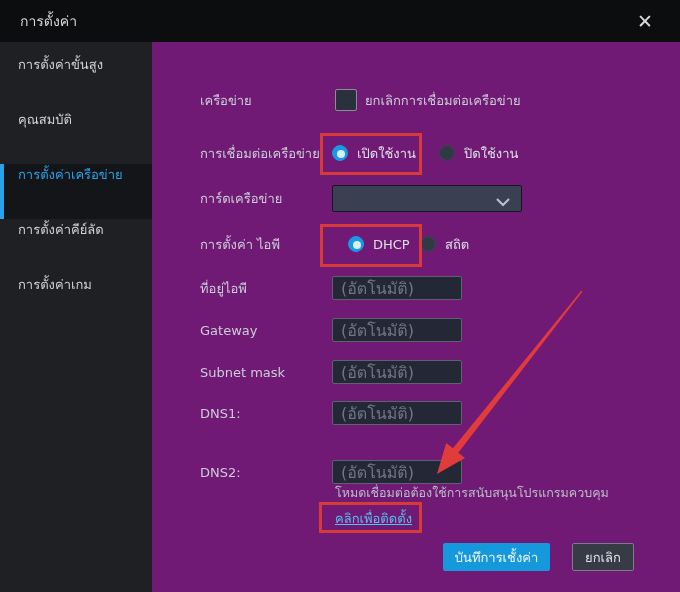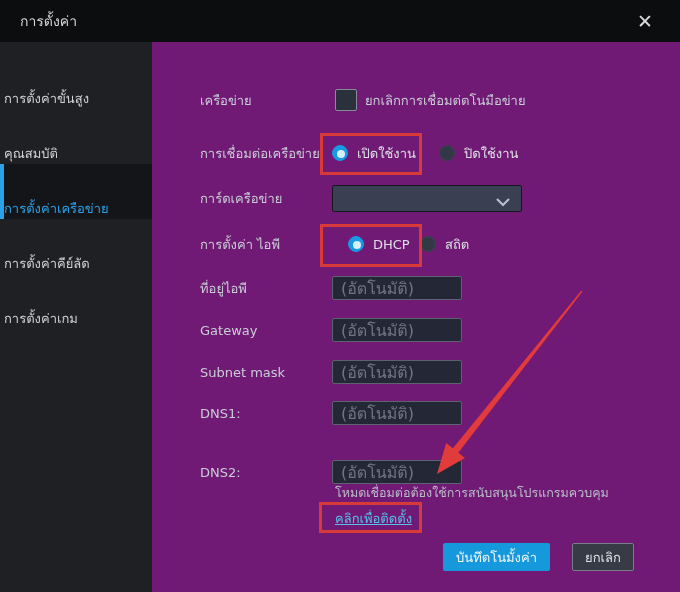--- a/index.html
+++ b/index.html
@@ -11,22 +11,22 @@
   .titlebar { position:absolute; left:0; top:0; width:680px; height:42px;
     background:#0c0d0f; display:flex; align-items:center; }
   .titlebar .title { color:#d6d8db; font-size:14px; padding-left:20px; }
   .close-btn { position:absolute; right:18px; top:0; height:42px; width:34px;
     display:flex; align-items:center; justify-content:center;
     color:#d8dadd; font-size:19px; cursor:pointer; }
 
   
   .sidebar { position:absolute; left:0; top:42px; width:152px; height:550px;
     background:#1f2023; padding-top:12px; }
-  .side-item { height:55px; display:flex; align-items:flex-end;
-    border-left:4px solid transparent;
+  .side-item { height:55px; display:flex; align-items:flex-start;
+    padding-left:14px; border-left:4px solid transparent;
     color:#cfd2d6; font-size:13px; cursor:pointer; }
   .side-item.selected { background:#141518; border-left-color:#2ba1e8; color:#2ba1e8; }
 
   
   .content { position:absolute; left:152px; top:42px; width:528px; height:550px;
     background:#701a75; }
   .row { position:absolute; left:48px; height:28px; width:470px;
     display:flex; align-items:center; }
   .row .lbl { display:inline-block; width:132px; color:#c9cdd5; font-size:13px; }
 
@@ -103,21 +103,21 @@
     <div class="side-item">
         <span>การตั้งค่าเกม</span>
       </div>
   </div>
 
   <div class="content">
 
     <div class="row" style="top:44px;">
       <span class="lbl">เครือข่าย</span>
       <span class="checkbox"></span>
-      <span class="cb-label">ยกเลิกการเชื่อมต่ตโนมือข่าย</span>
+      <span class="cb-label">ยกเลิกการเชื่อมต่อเครือข่าย</span>
     </div>
 
     <div class="row" style="top:97px;">
       <span class="lbl">การเชื่อมต่อเครือข่าย</span>
       <span class="radio-group" style="left:132px;">
         <span class="radio on"></span>
         <span class="radio-label">เปิดใช้งาน</span>
       </span>
       <span class="radio-group" style="left:239px;">
         <span class="radio"></span>
@@ -170,21 +170,21 @@
     </div>
 
     <div class="row" style="top:416px;">
       <span class="lbl">DNS2:</span>
       <input class="tinput" placeholder="(อัตโนมัติ)" style="">
     </div>
 
     <div class="hint">โหมดเชื่อมต่อต้องใช้การสนับสนุนโปรแกรมควบคุม</div>
     <a class="install-link">คลิกเพื่อติดตั้ง</a>
 
-    <div class="btn btn-save">บันทึตโนมั้งค่า</div>
+    <div class="btn btn-save">บันทึการเชั้งค่า</div>
     <div class="btn btn-cancel">ยกเลิก</div>
 
     <div class="hl-box hl-conn"></div>
     <div class="hl-box hl-ip"></div>
     <div class="hl-box hl-link"></div>
 
     <svg class="arrow-svg" viewBox="0 0 528 550">
       <polygon points="429.4,248.5 300.9,406.3 294.2,401.1 285,432 313,416 306.3,410.7 430.5,249.5" fill="#e23b3b"></polygon>
     </svg>
 

